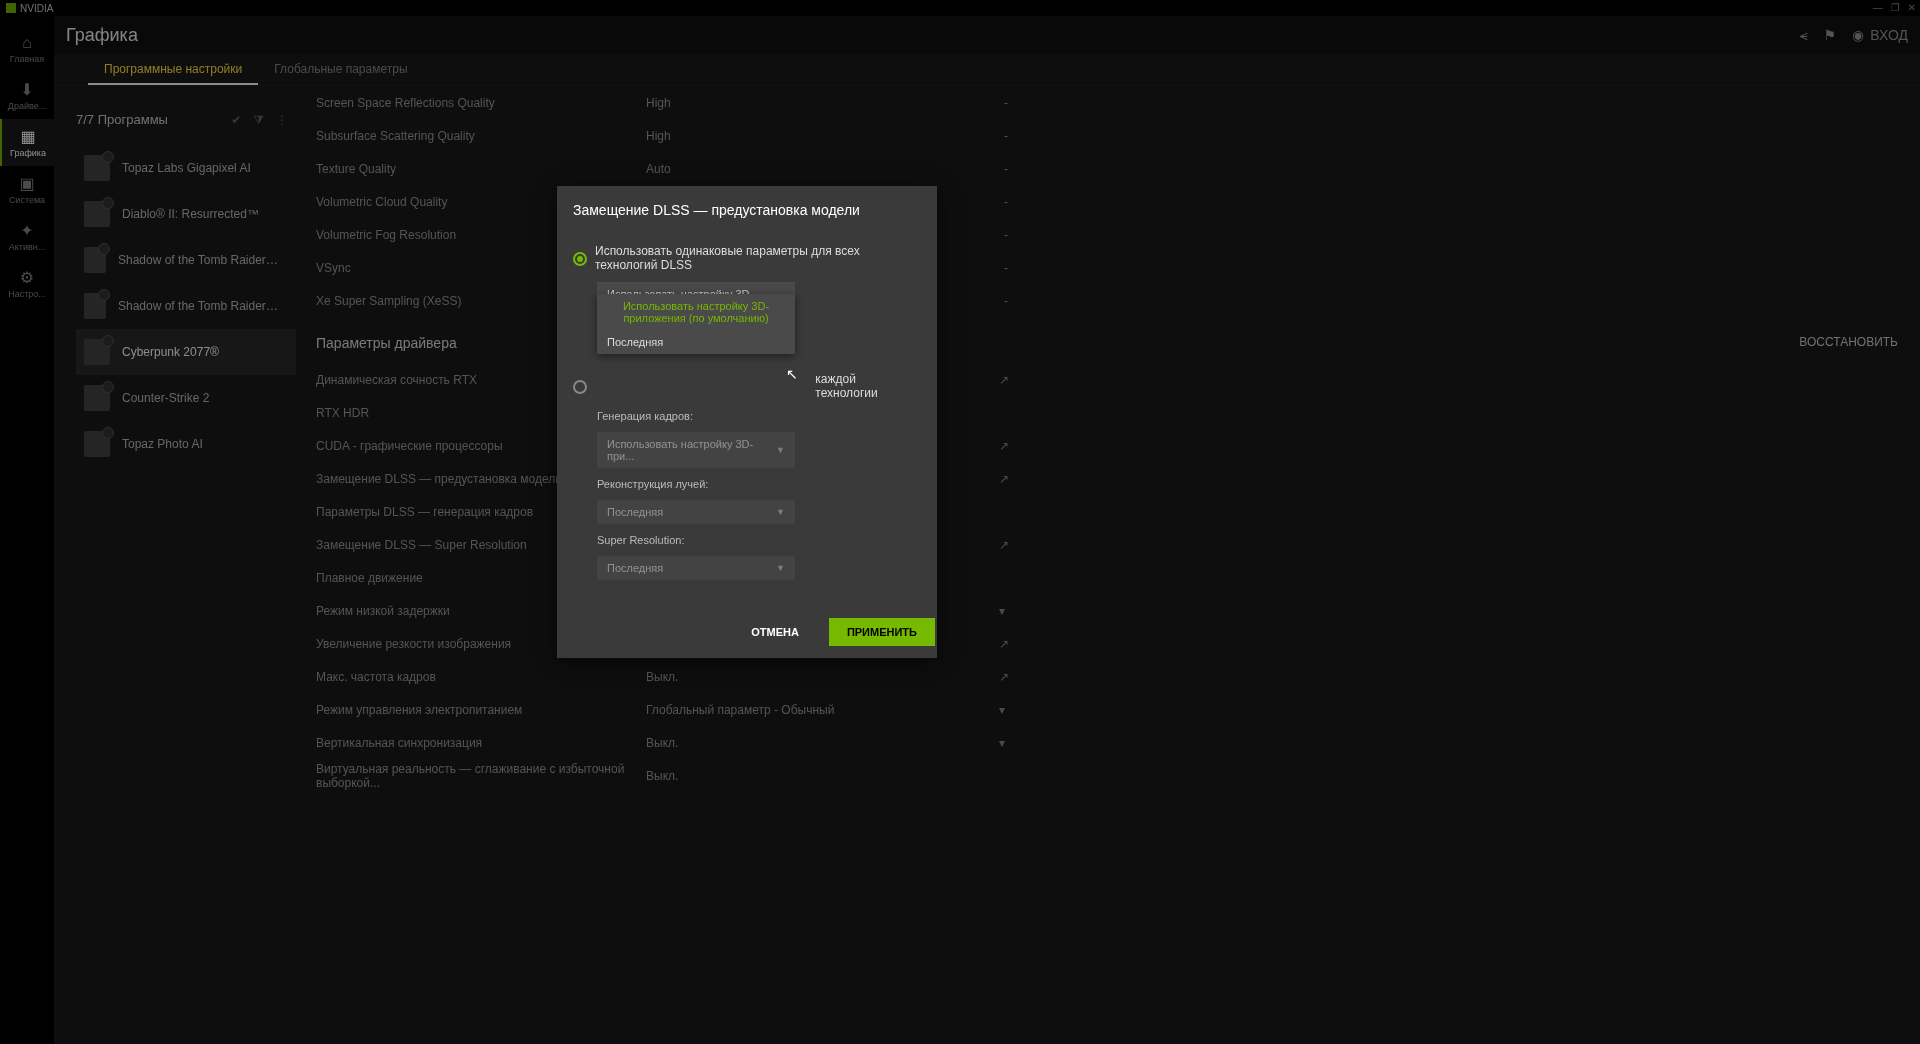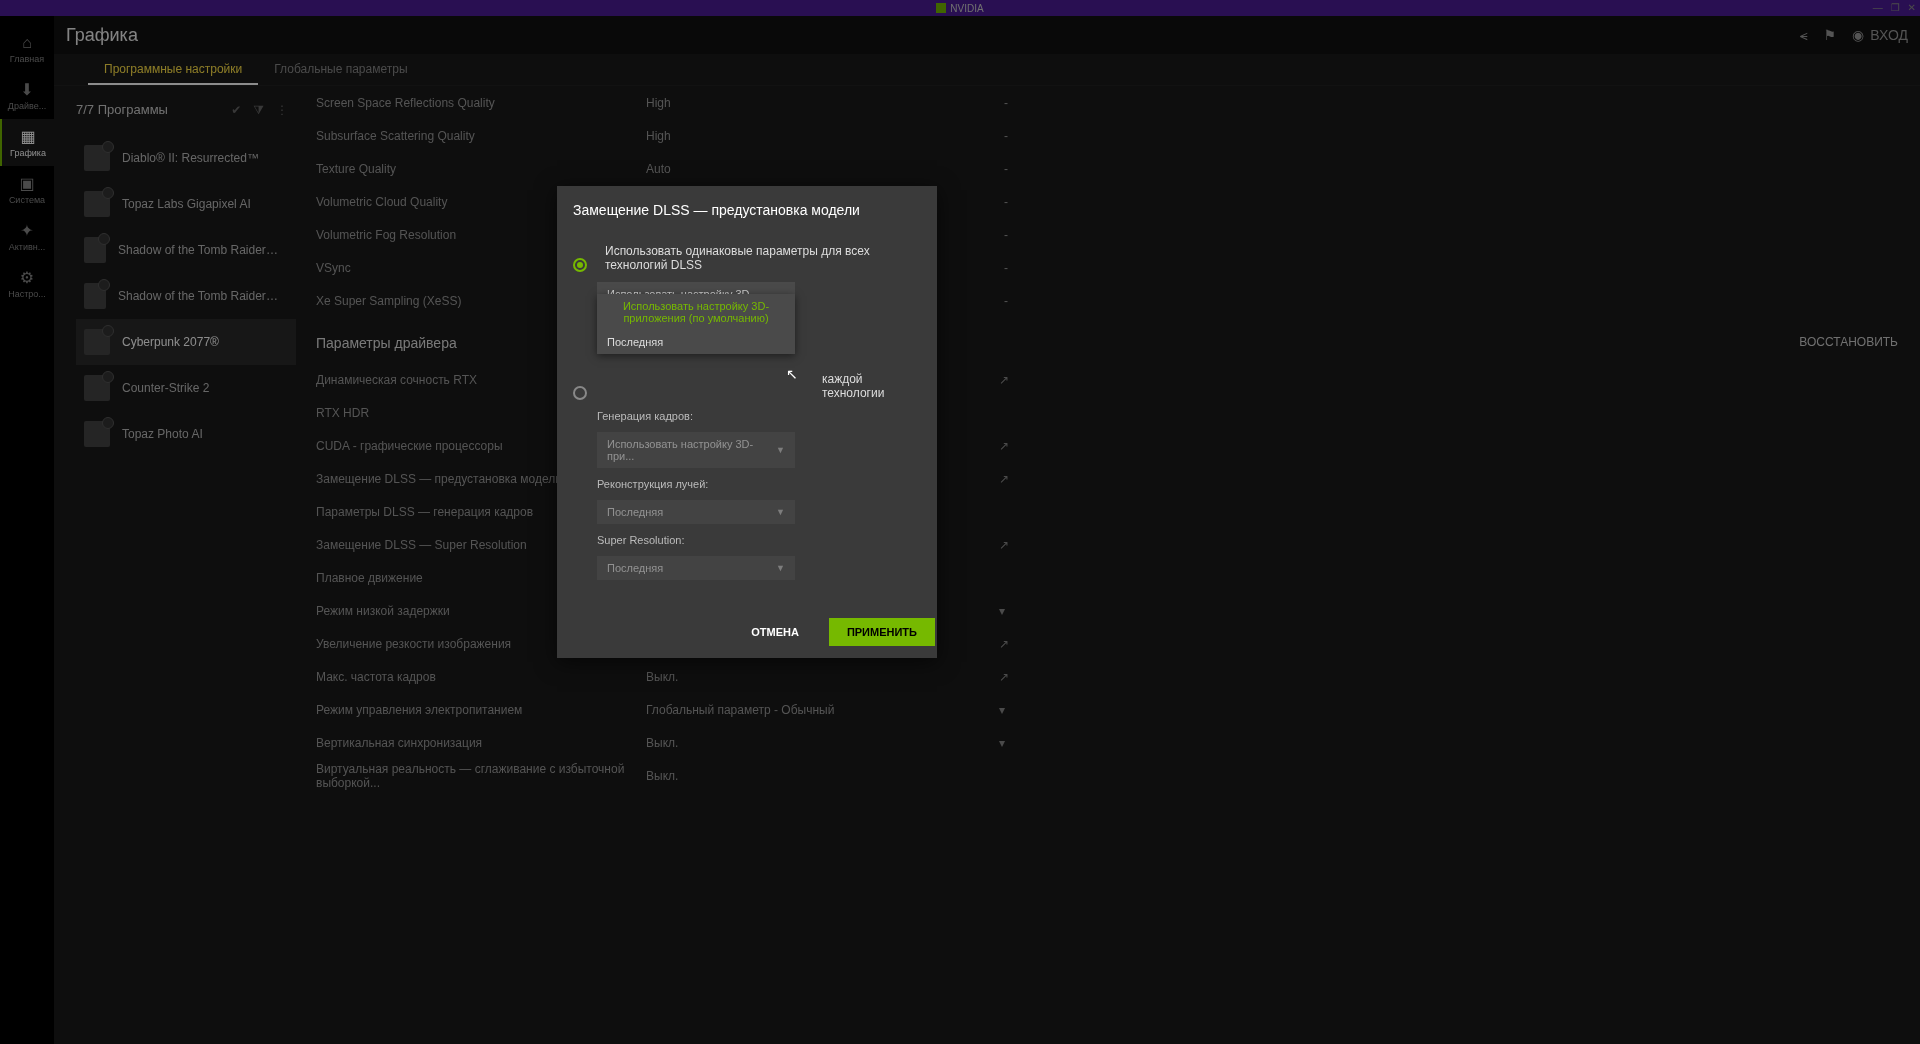--- a/index.html
+++ b/index.html
@@ -1,19 +1,19 @@
 <!DOCTYPE html>
 <html><head>
 <meta charset="utf-8">
 <style>
 * { margin: 0; padding: 0; box-sizing: border-box; font-family: "Segoe UI", Arial, sans-serif; }
 body { background: #1a1a1a; color: #cccccc; width: 1920px; height: 1044px; overflow: hidden; position: relative; }
 
 
-.titlebar { height: 16px; background: #4c1d95; display: flex; align-items: center; padding: 0 6px; font-size: 10px; color: #ccc; justify-content: center; }
+.titlebar { height: 16px; background: #000000; display: flex; align-items: center; padding: 0 6px; font-size: 10px; color: #ccc; }
 .titlebar .logo { width: 10px; height: 10px; background: #76b900; margin-right: 4px; }
 .titlebar .wincontrols { position: absolute; right: 4px; top: 2px; display: flex; gap: 8px; font-size: 10px; color: #888; }
 
 
 .leftbar { position: absolute; left: 0; top: 16px; width: 54px; bottom: 0; background: #000; display: flex; flex-direction: column; align-items: center; padding-top: 10px; }
 .leftbar .navitem { width: 54px; text-align: center; padding: 8px 0; font-size: 9px; color: #888; cursor: pointer; }
 .leftbar .navitem.active { color: #fff; border-left: 2px solid #76b900; background: #1a1a1a; }
 .leftbar .navitem .ico { font-size: 16px; display: block; margin-bottom: 2px; }
 
 
@@ -24,21 +24,21 @@
 
 
 .tabs { position: absolute; left: 54px; right: 0; top: 54px; height: 32px; display: flex; padding-left: 34px; border-bottom: 1px solid #222; }
 .tabs .tab { padding: 8px 16px; font-size: 12px; color: #888; cursor: pointer; }
 .tabs .tab.active { color: #fde047; border-bottom: 2px solid #fff; }
 
 
 .content { position: absolute; left: 54px; right: 0; top: 86px; bottom: 0; display: flex; }
 
 
-.proglist { width: 242px; padding: 16px 0 0 22px; text-align: right; }
+.proglist { width: 242px; padding: 26px 0 0 22px; text-align: right; }
 .proglist .listheader { display: flex; align-items: center; font-size: 13px; color: #ccc; padding-right: 8px; margin-bottom: 18px; }
 .proglist .listheader .tools { margin-left: auto; display: flex; gap: 12px; color: #666; font-size: 12px; }
 .proglist .prog { display: flex; align-items: center; padding: 10px 8px; font-size: 12px; color: #bbb; cursor: pointer; position: relative; }
 .proglist .prog.selected { background: #2a2a2a; color: #fff; }
 .proglist .prog .thumb { width: 26px; height: 26px; background: #444; margin-right: 12px; border-radius: 2px; position: relative; }
 .proglist .prog .thumb::after { content: ""; position: absolute; top: -4px; right: -4px; width: 10px; height: 10px; background: #333; border: 1px solid #555; border-radius: 50%; }
 .proglist .prog .name { white-space: nowrap; overflow: hidden; text-overflow: ellipsis; max-width: 170px; }
 
 
 .settingscol { flex: 1; padding: 0 20px 0 20px; overflow-y: auto; }
@@ -48,21 +48,21 @@
 .settingscol .row .v2 { width: 30px; text-align: center; }
 .settingscol .row .ext { margin-left: 8px; color: #888; }
 .settingscol .section { font-size: 14px; color: #ddd; padding: 18px 0 12px; }
 .settingscol .restore { position: absolute; right: 22px; color: #ccc; font-size: 12px; }
 
 
 .overlay { position: absolute; inset: 0; background: rgba(0,0,0,0.45); z-index: 50; }
 .modal { position: absolute; left: 557px; top: 186px; width: 380px; background: #3a3a3a; color: #ddd; z-index: 60; box-shadow: 0 4px 20px rgba(0,0,0,0.6); }
 .modal .mhead { padding: 16px 16px 12px; font-size: 14px; color: #fff; }
 .modal .mbody { padding: 4px 16px 16px; font-size: 12px; }
-.modal .radio-row { display: flex; align-items: flex-end; gap: 18px; margin: 10px 0; }
+.modal .radio-row { display: flex; align-items: center; gap: 8px; margin: 10px 0; }
 .modal .radio { width: 14px; height: 14px; border-radius: 50%; border: 2px solid #76b900; display: inline-flex; align-items: center; justify-content: center; flex-shrink: 0; margin-top: 2px; }
 .modal .radio.checked::after { content: ""; width: 6px; height: 6px; background: #76b900; border-radius: 50%; }
 .modal .radio.off { border-color: #888; }
 .modal .select { background: #4a4a4a; padding: 6px 10px; font-size: 11px; color: #ccc; display: flex; align-items: center; width: 198px; margin: 10px 0 10px 24px; position: relative; }
 .modal .select.disabled { opacity: 0.6; }
 .modal .select .caret { margin-left: auto; font-size: 9px; color: #aaa; }
 .modal .dropdown { position: absolute; left: 40px; top: 108px; width: 198px; background: #4a4a4a; box-shadow: 0 2px 8px rgba(0,0,0,0.5); z-index: 70; }
 .modal .dropdown .opt { padding: 6px 10px; font-size: 11px; color: #ddd; cursor: pointer; }
 .modal .dropdown .opt.sel { color: #76b900; text-align: center; }
 .modal .sublabel { font-size: 11px; color: #bbb; margin: 10px 0 0 24px; }
@@ -118,25 +118,25 @@
     <div class="listheader">
       <span>7/7 Программы</span>
       <span class="tools">
         <span>✔</span>
         <span>⧩</span>
         <span>⋮</span>
       </span>
     </div>
     <div class="prog">
         <span class="thumb"></span>
+        <span class="name">Topaz Labs Gigapixel AI</span>
+      </div>
+    <div class="prog">
+        <span class="thumb"></span>
         <span class="name">Diablo® II: Resurrected™</span>
-      </div>
-    <div class="prog">
-        <span class="thumb"></span>
-        <span class="name">Topaz Labs Gigapixel AI</span>
       </div>
     <div class="prog">
         <span class="thumb"></span>
         <span class="name">Shadow of the Tomb Raider™ Definiti...</span>
       </div>
     <div class="prog">
         <span class="thumb"></span>
         <span class="name">Shadow of the Tomb Raider™ Definiti...</span>
       </div>
     <div class="prog selected">

